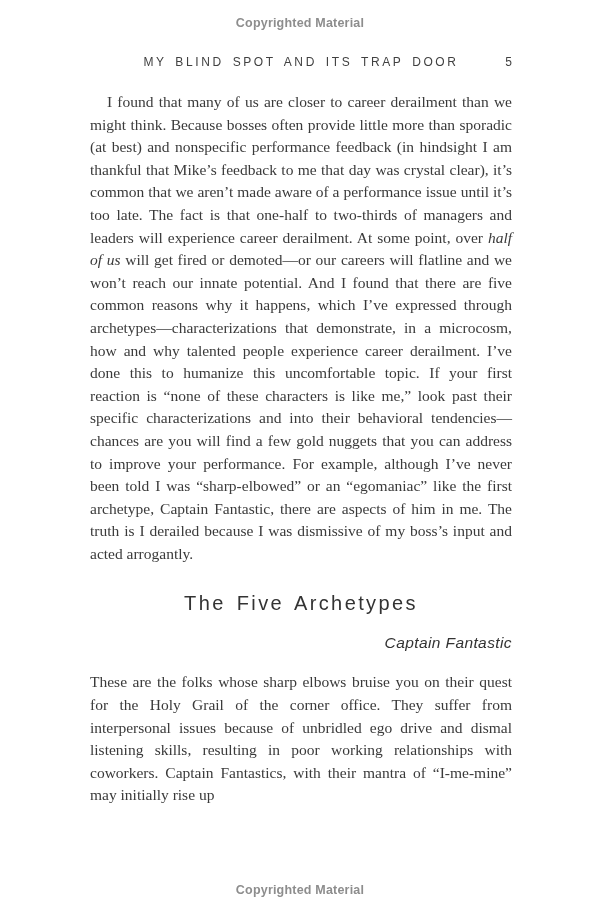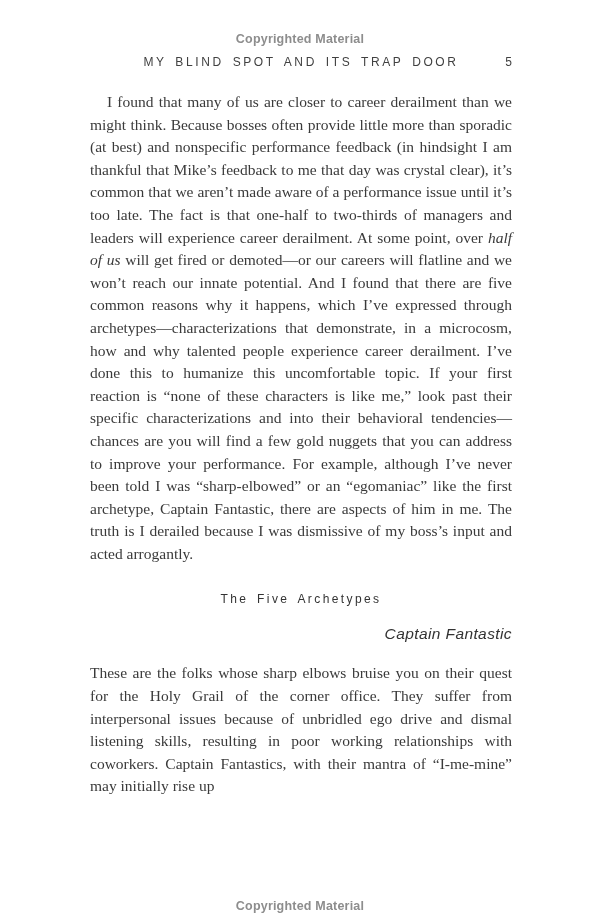--- a/index.html
+++ b/index.html
@@ -18,21 +18,20 @@
   .notice {
     position: absolute;
     left: 0;
     width: 100%;
     text-align: center;
     font-family: "Liberation Sans", sans-serif;
     font-weight: bold;
     font-size: 12.5px;
     letter-spacing: 0.2px;
     color: #8d8d8d;
-    margin-top: 16px;
   }
   .notice.top { top: 16px; }
   .notice.bottom { top: 883px; }
   .running-header {
     position: absolute;
     top: 55px;
     left: 90px;
     width: 422px;
     text-align: center;
     font-family: "Liberation Sans", sans-serif;
@@ -61,21 +60,21 @@
     line-height: 22.6px;
     text-align: justify;
   }
   p.para.indent { text-indent: 17px; font-family: Liberation Serif, serif; }
   .it { font-style: italic; }
   .section-heading {
     margin-top: 27px;
     margin-bottom: 8px;
     text-align: center;
     font-family: "Liberation Sans", sans-serif;
-    font-size: 12px;
+    font-size: 20px;
     letter-spacing: 2.4px;
     word-spacing: 3px;
     color: #333333;
   }
   .subsection-heading {
     margin-top: 19px;
     margin-bottom: 0;
     text-align: right;
     font-family: "Liberation Sans", sans-serif;
     font-style: italic;

